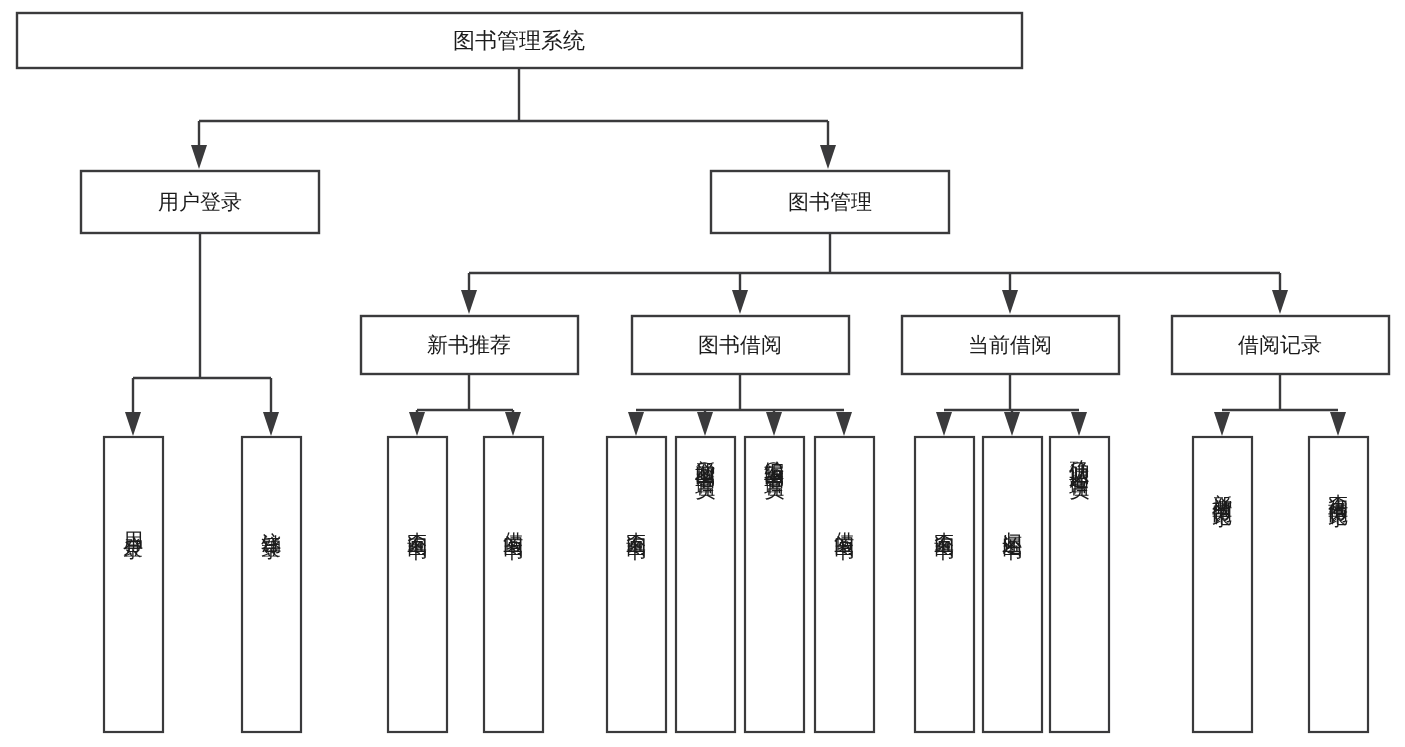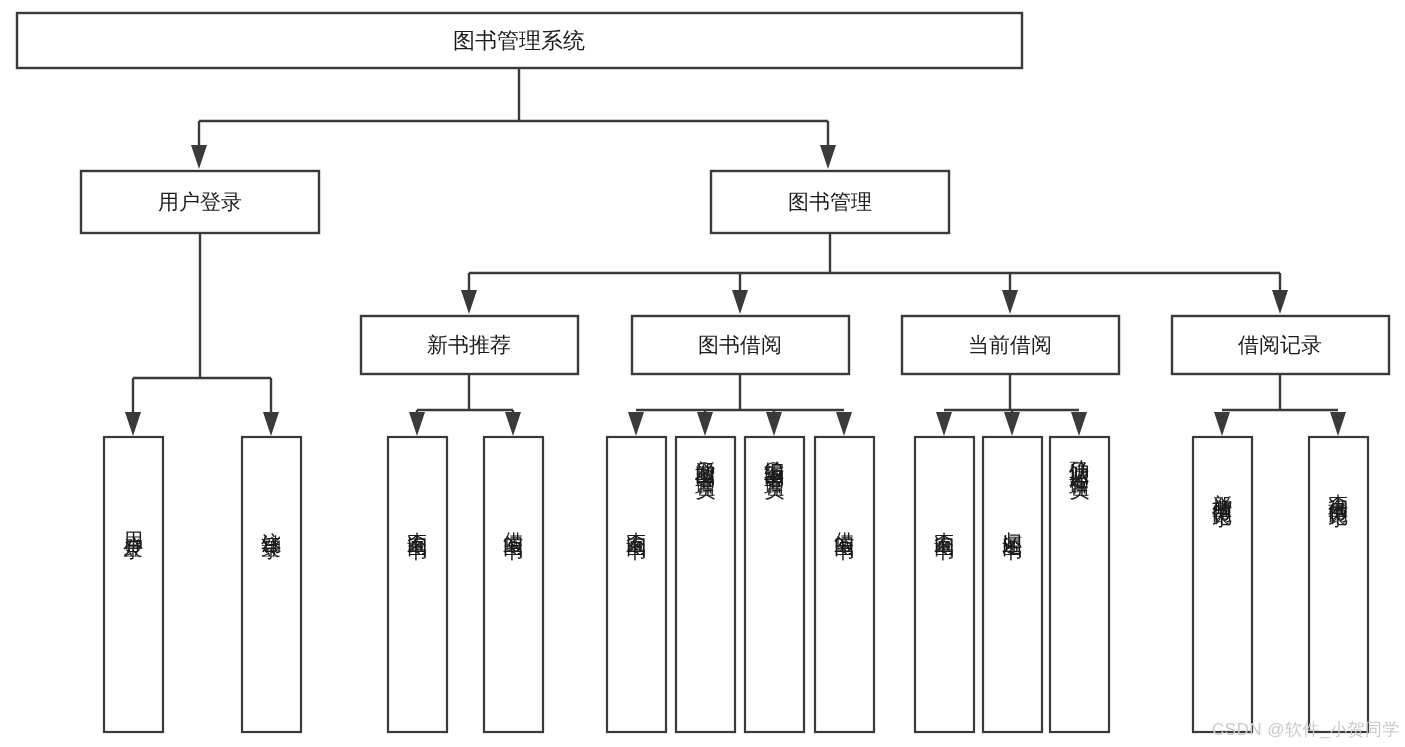--- a/index.html
+++ b/index.html
@@ -223,15 +223,14 @@
   <div class="vlabel" style="left:774px; top:444px;">编辑图书（管理员）</div>
   <div class="vlabel" style="left:844px; top:516px;">借阅图书</div>
 
   <div class="vlabel" style="left:944px; top:516px;">查询图书</div>
   <div class="vlabel" style="left:1012px; top:516px;">归还图书</div>
   <div class="vlabel" style="left:1079px; top:444px;">确认归还（管理员）</div>
 
   <div class="vlabel" style="left:1222px; top:478px;">新增借阅记录</div>
   <div class="vlabel" style="left:1338px; top:478px;">查询借阅记录</div>
 
-  <div class="watermark">CSDN @软件_小贺同学</div>
 
 </div>
 
 </body></html>

